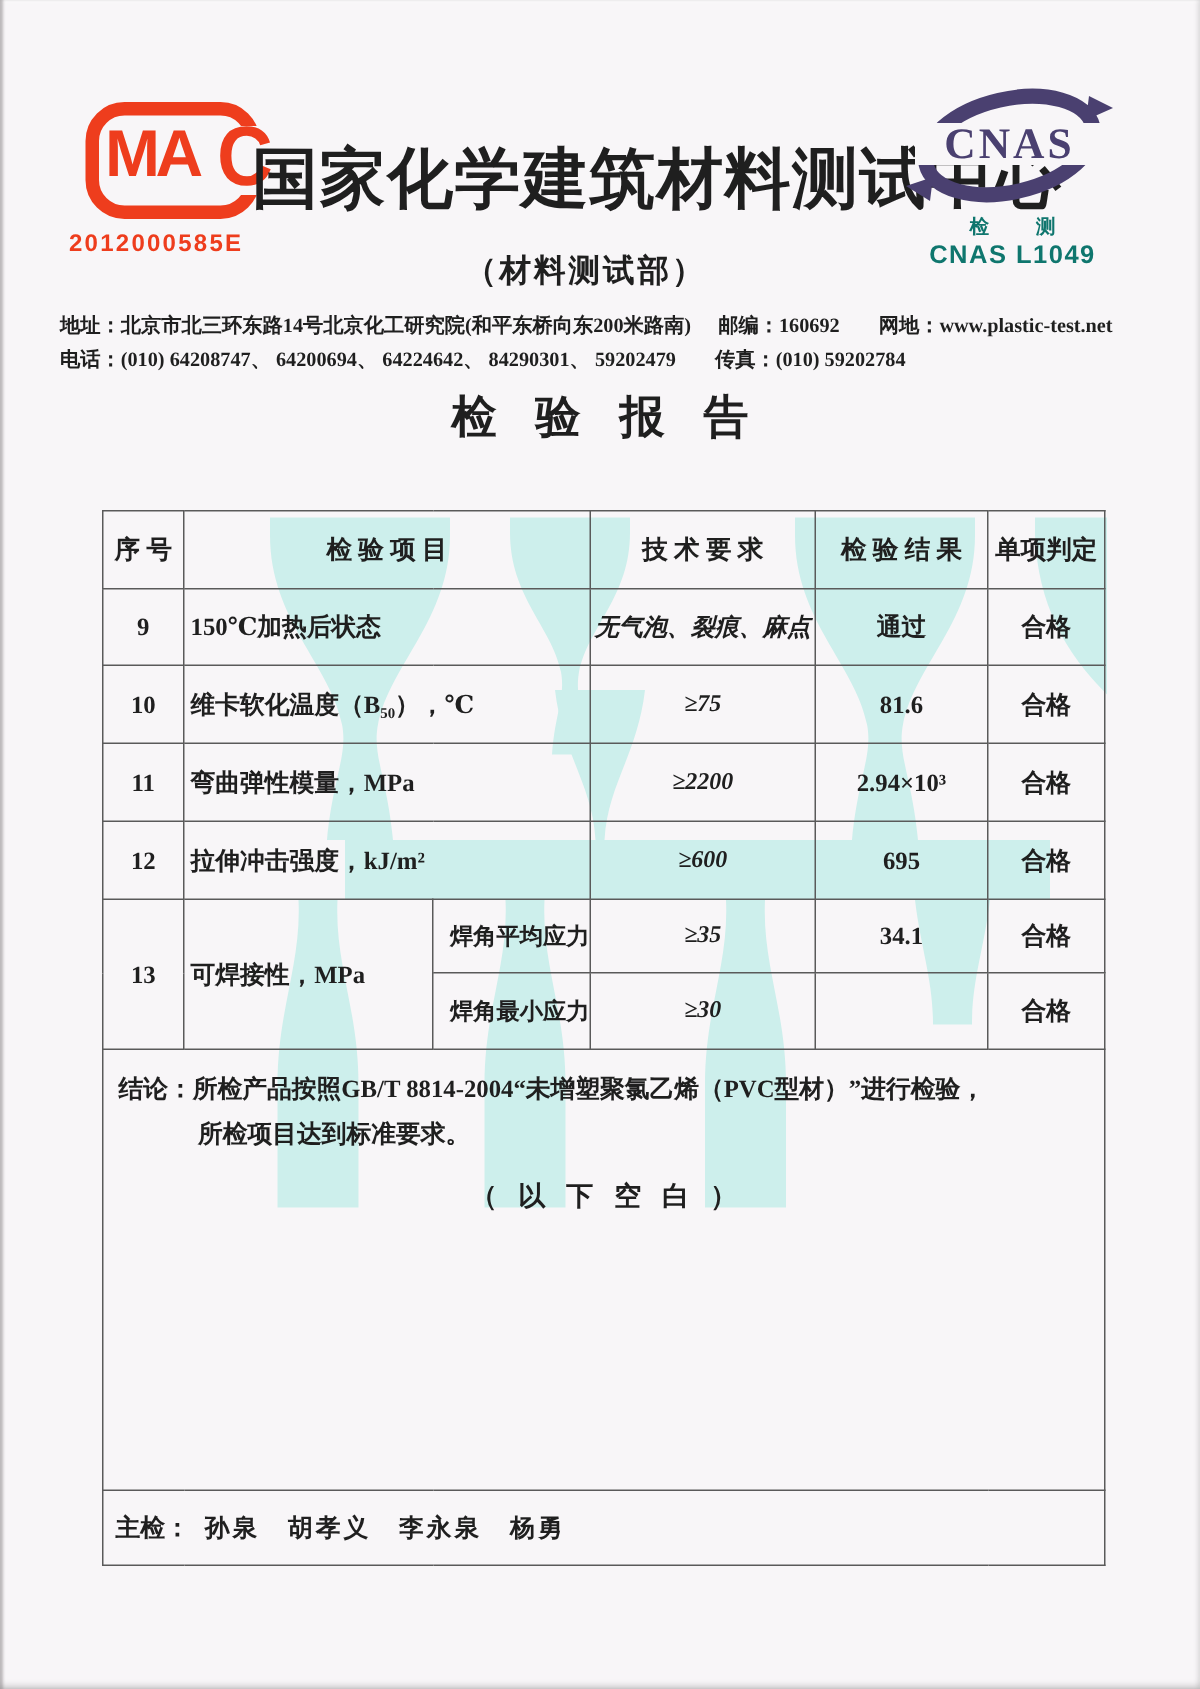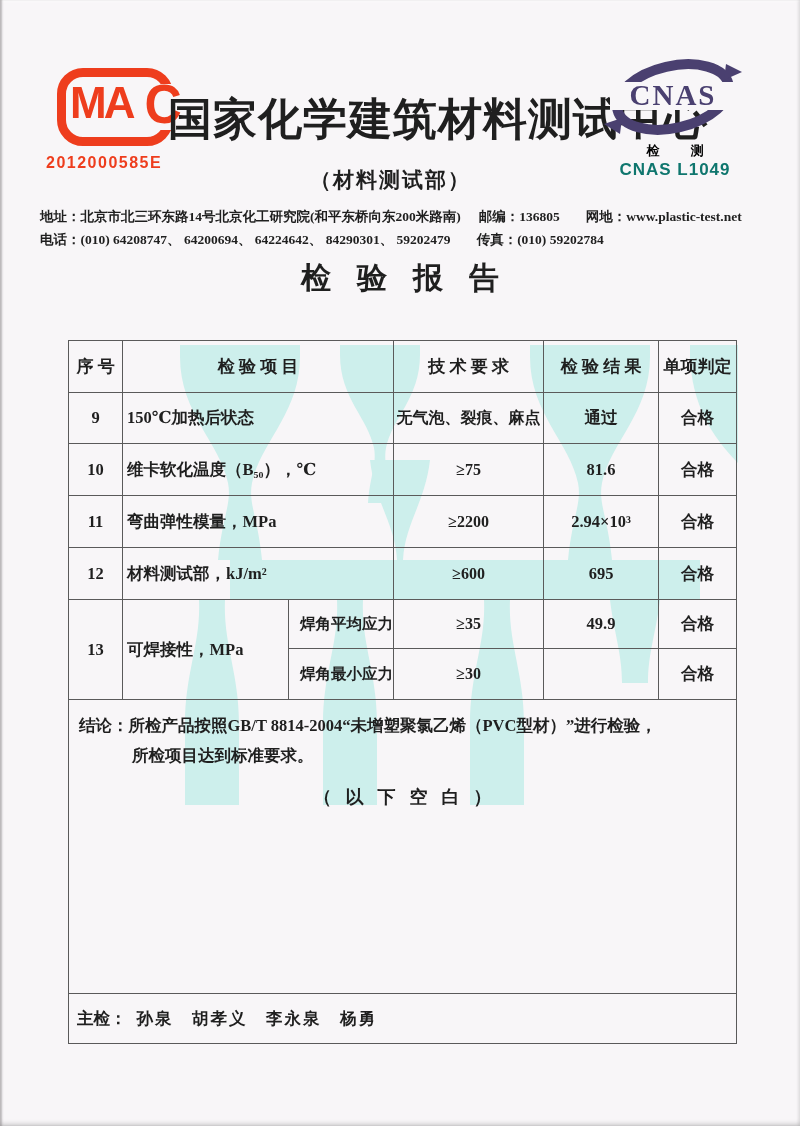--- a/index.html
+++ b/index.html
@@ -27,21 +27,21 @@
          font-weight:900;font-size:56px;line-height:1;color:var(--c-cma-red);transform:scaleX(.92);}
   .cma-no{margin-top:8px;font-family:"Liberation Sans",sans-serif;font-weight:700;font-size:16px;
           color:var(--c-cma-red);letter-spacing:1.5px;}
 
   .org-block{position:absolute;left:168px;top:90px;width:445px;text-align:center;}
   .org-title{font-size:44px;font-weight:700;letter-spacing:1px;white-space:nowrap;}
   .org-dept{margin-top:17px;font-size:21px;font-weight:700;letter-spacing:2px;}
 
   .cnas-block{position:absolute;left:597px;top:52px;width:156px;text-align:center;}
   .cnas-svg{display:block;margin:0 auto;}
-  .cnas-jiance{font-size:13px;font-weight:700;letter-spacing:14px;padding-left:14px;color:#000000;margin-top:-4px;font-family:Liberation Serif, serif;}
+  .cnas-jiance{font-size:13px;font-weight:700;letter-spacing:14px;padding-left:14px;color:#0f766e;margin-top:-4px;font-family:Liberation Serif, serif;}
   .cnas-code{font-family:"Liberation Sans",sans-serif;font-size:17px;font-weight:700;color:#0f766e;letter-spacing:1px;}
 
   
   .contact{position:absolute;left:40px;top:205px;width:725px;font-size:13.5px;font-weight:600;line-height:23px;white-space:nowrap;}
   .contact .gap-m{display:inline-block;width:18px;}
   .contact .gap-l{display:inline-block;width:26px;}
 
   
   .report-title{position:absolute;left:0;top:258px;width:800px;text-align:center;
                 font-size:30px;font-weight:700;letter-spacing:26px;padding-left:26px;}
@@ -53,21 +53,21 @@
   .watermark{position:absolute;left:140px;top:343px;z-index:0;}
   .watermark path,.watermark rect{fill:var(--c-watermark-cyan);}
 
   
   .tbl-wrap{position:absolute;left:68px;top:340px;z-index:1;}
   table{border-collapse:collapse;table-layout:fixed;width:668px;background:transparent;}
   td{border:1.6px solid var(--c-border-gray);font-size:16.5px;font-weight:700;
      text-align:center;vertical-align:middle;overflow:hidden;}
   td.item{text-align:left;padding-left:4px;}
   td.subname{text-align:right;padding-left:6px;font-size:15.5px;}
-  td.req{font-size:16px;}
+  td.req{font-size:16px;font-style:italic;}
   tr.hdr td{font-size:17px;}
   td.concl{height:294px;vertical-align:top;text-align:left;padding:11px 10px;}
   .concl-line1{font-size:16.5px;line-height:30px;white-space:nowrap;}
   .concl-line2{font-size:16.5px;line-height:30px;margin-left:53px;}
   .blank-note{margin-top:14px;text-align:center;font-size:18px;letter-spacing:14px;padding-left:14px;}
   td.footer{height:50px;text-align:left;padding-left:8px;font-size:16.5px;}
   .insp-names{margin-left:10px;letter-spacing:2px;}
 </style>
 </head>
 <body>
@@ -96,21 +96,21 @@
       <path d="M22 66 L4 72 L20 82 Z" fill="var(--c-cnas-purple)"></path>
       <rect x="10" y="30" width="126" height="28" fill="var(--c-paper)"></rect>
       <text x="73" y="53" text-anchor="middle" font-family="Liberation Serif, serif" font-size="29" font-weight="bold" letter-spacing="2" fill="var(--c-cnas-purple)">CNAS</text>
     </svg>
     <div class="cnas-jiance">检 测</div>
     <div class="cnas-code">CNAS L1049</div>
   </div>
 
   <div class="contact">
     <div>
-      <span>地址：</span><span>北京市北三环东路14号北京化工研究院(和平东桥向东200米路南)</span><span class="gap-m"></span><span>邮编：</span><span>136805</span><span class="gap-l"></span><span>网地：</span><span>www.plastic-test.net</span>
+      <span>地址：</span><span>北京市北三环东路14号北京化工研究院(和平东桥向东200米路南)</span><span class="gap-m"></span><span>邮编：</span><span>160692</span><span class="gap-l"></span><span>网地：</span><span>www.plastic-test.net</span>
     </div>
     <div>
       <span>电话：</span><span>(010) 64208747、 64200694、 64224642、 84290301、 59202479</span><span class="gap-l"></span><span>传真：</span><span>(010) 59202784</span>
     </div>
   </div>
 
   <div class="report-title">检验报告</div>
 
   <svg class="watermark" width="600" height="467" viewBox="0 0 600 467">
     <path d="M40,2 L160,2 L160,14 C160,70 120,100 112,140 C108,160 118,175 122,217 L78,217 C82,175 92,160 88,140 C80,100 40,70 40,14 Z"></path>
@@ -159,31 +159,31 @@
       </tr>
       <tr style="height:52px">
         <td>11</td>
         <td class="item" colspan="2">弯曲弹性模量，MPa</td>
         <td class="req">≥2200</td>
         <td>2.94×10³</td>
         <td>合格</td>
       </tr>
       <tr style="height:52px">
         <td>12</td>
-        <td class="item" colspan="2">材料测试部，kJ/m²</td>
+        <td class="item" colspan="2">拉伸冲击强度，kJ/m²</td>
         <td class="req">≥600</td>
         <td>695</td>
         <td>合格</td>
       </tr>
       <tr style="height:49px">
         <td rowspan="2">13</td>
         <td class="item" rowspan="2">可焊接性，MPa</td>
         <td class="subname">焊角平均应力</td>
         <td class="req">≥35</td>
-        <td>49.9</td>
+        <td>34.1</td>
         <td>合格</td>
       </tr>
       <tr style="height:51px">
         <td class="subname">焊角最小应力</td>
         <td class="req">≥30</td>
         <td></td>
         <td>合格</td>
       </tr>
       <tr>
         <td class="concl" colspan="6">

